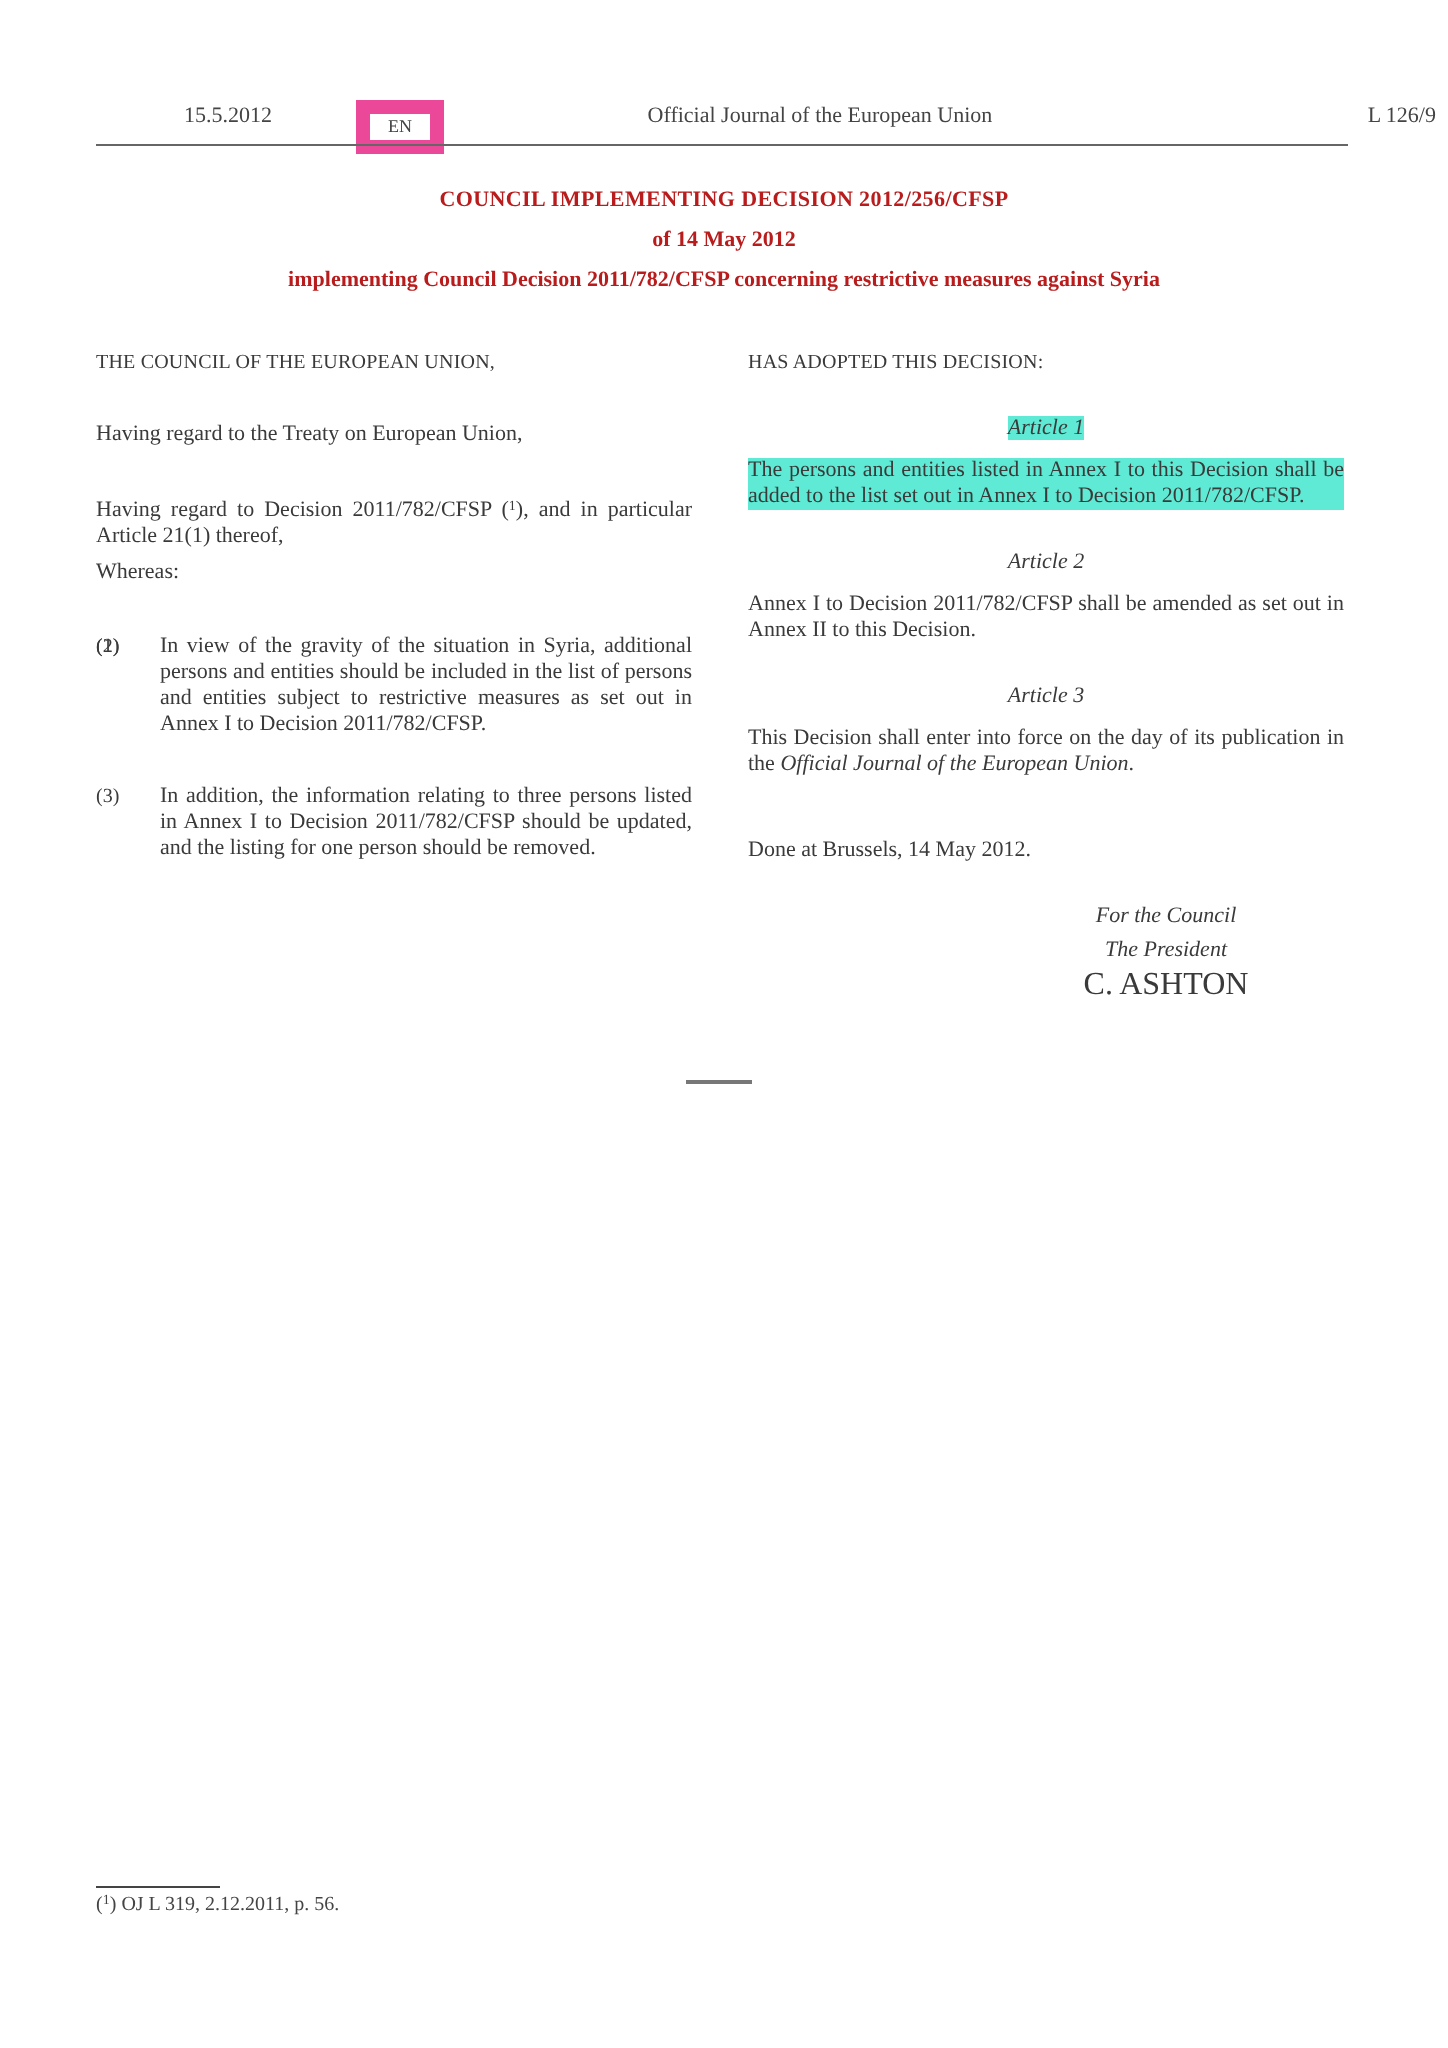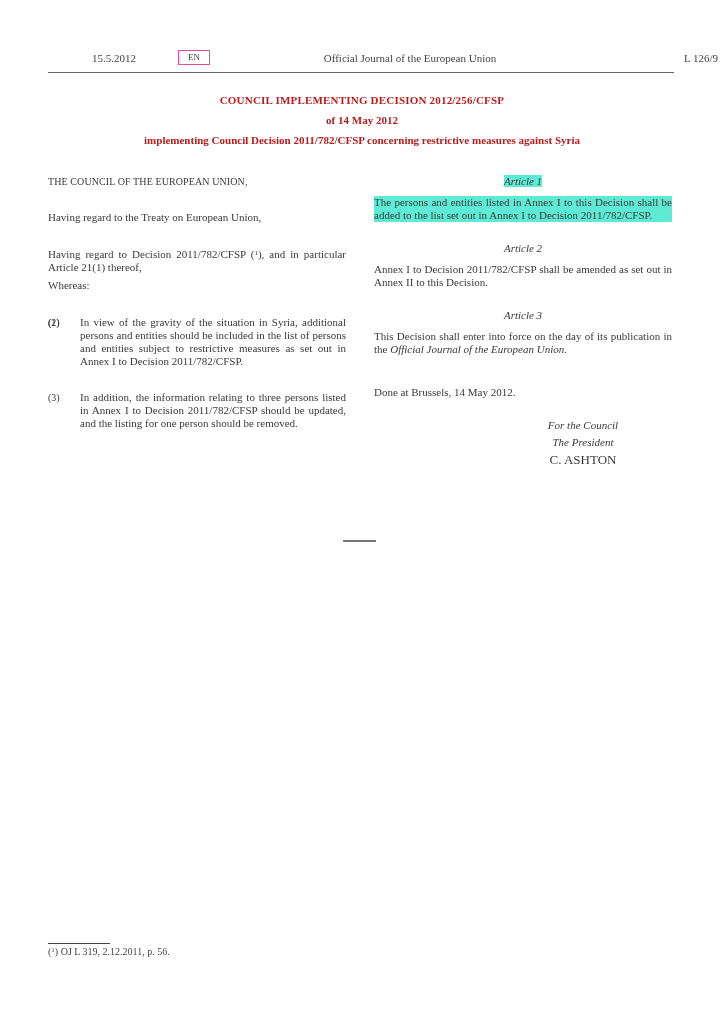--- a/index.html
+++ b/index.html
@@ -25,21 +25,21 @@
       color: #444;
       margin-left: 44px;
     }
     .header .date { position: absolute; left: 0; top: 0; }
     .header .lang {
       position: absolute;
       left: 86px;
       top: -2px;
       width: 30px;
       height: 13px;
-      border: 1px solid #ec4899;
+      border: 7px solid #ec4899;
       font-size: 9px;
       text-align: center;
       line-height: 13px;
     }
     .header .journal {
       position: absolute;
       left: 0; right: 0;
       top: 0;
       text-align: center;
       padding-left: 10px;
@@ -96,21 +96,21 @@
     }
     .hl {
       background: #5eead4;
     }
     .signature {
       text-align: center;
       font-style: italic;
       line-height: 17px;
       padding-left: 120px;
     }
-    .signature .name { font-style: normal; font-size: 13px; }
+    .signature .name { font-style: normal; font-size: 16px; }
 
     .end-rule {
       position: absolute;
       left: 343px;
       top: 540px;
       width: 33px;
       height: 2px;
       background: #777;
     }
     .footnote-rule {
@@ -160,20 +160,21 @@
     <span class="num">(2)</span>
     <span>In view of the gravity of the situation in Syria, additional persons and entities should be included in the list of persons and entities subject to restrictive measures as set out in Annex I to Decision 2011/782/CFSP.</span>
   </div>
   <div class="recital">
     <span class="num">(3)</span>
     <span>In addition, the information relating to three persons listed in Annex I to Decision 2011/782/CFSP should be updated, and the listing for one person should be removed.</span>
   </div>
 </div>
 
 <div class="col right">
+  <p class="para caps" style="margin-bottom:20px;">HAS ADOPTED THIS DECISION:</p>
 
   <p class="article-title" style="margin-bottom:8px;"><span class="hl">Article 1</span></p>
   <p class="para hl" style="margin-bottom:20px;">The persons and entities listed in Annex I to this Decision shall be added to the list set out in Annex I to Decision 2011/782/CFSP.</p>
 
   <p class="article-title" style="margin-bottom:8px;">Article 2</p>
   <p class="para" style="margin-bottom:20px;">Annex I to Decision 2011/782/CFSP shall be amended as set out in Annex II to this Decision.</p>
 
   <p class="article-title" style="margin-bottom:8px;">Article 3</p>
   <p class="para" style="margin-bottom:30px;"><span>This Decision shall enter into force on the day of its publication in the </span><i>Official Journal of the European Union</i><span>.</span></p>
 

